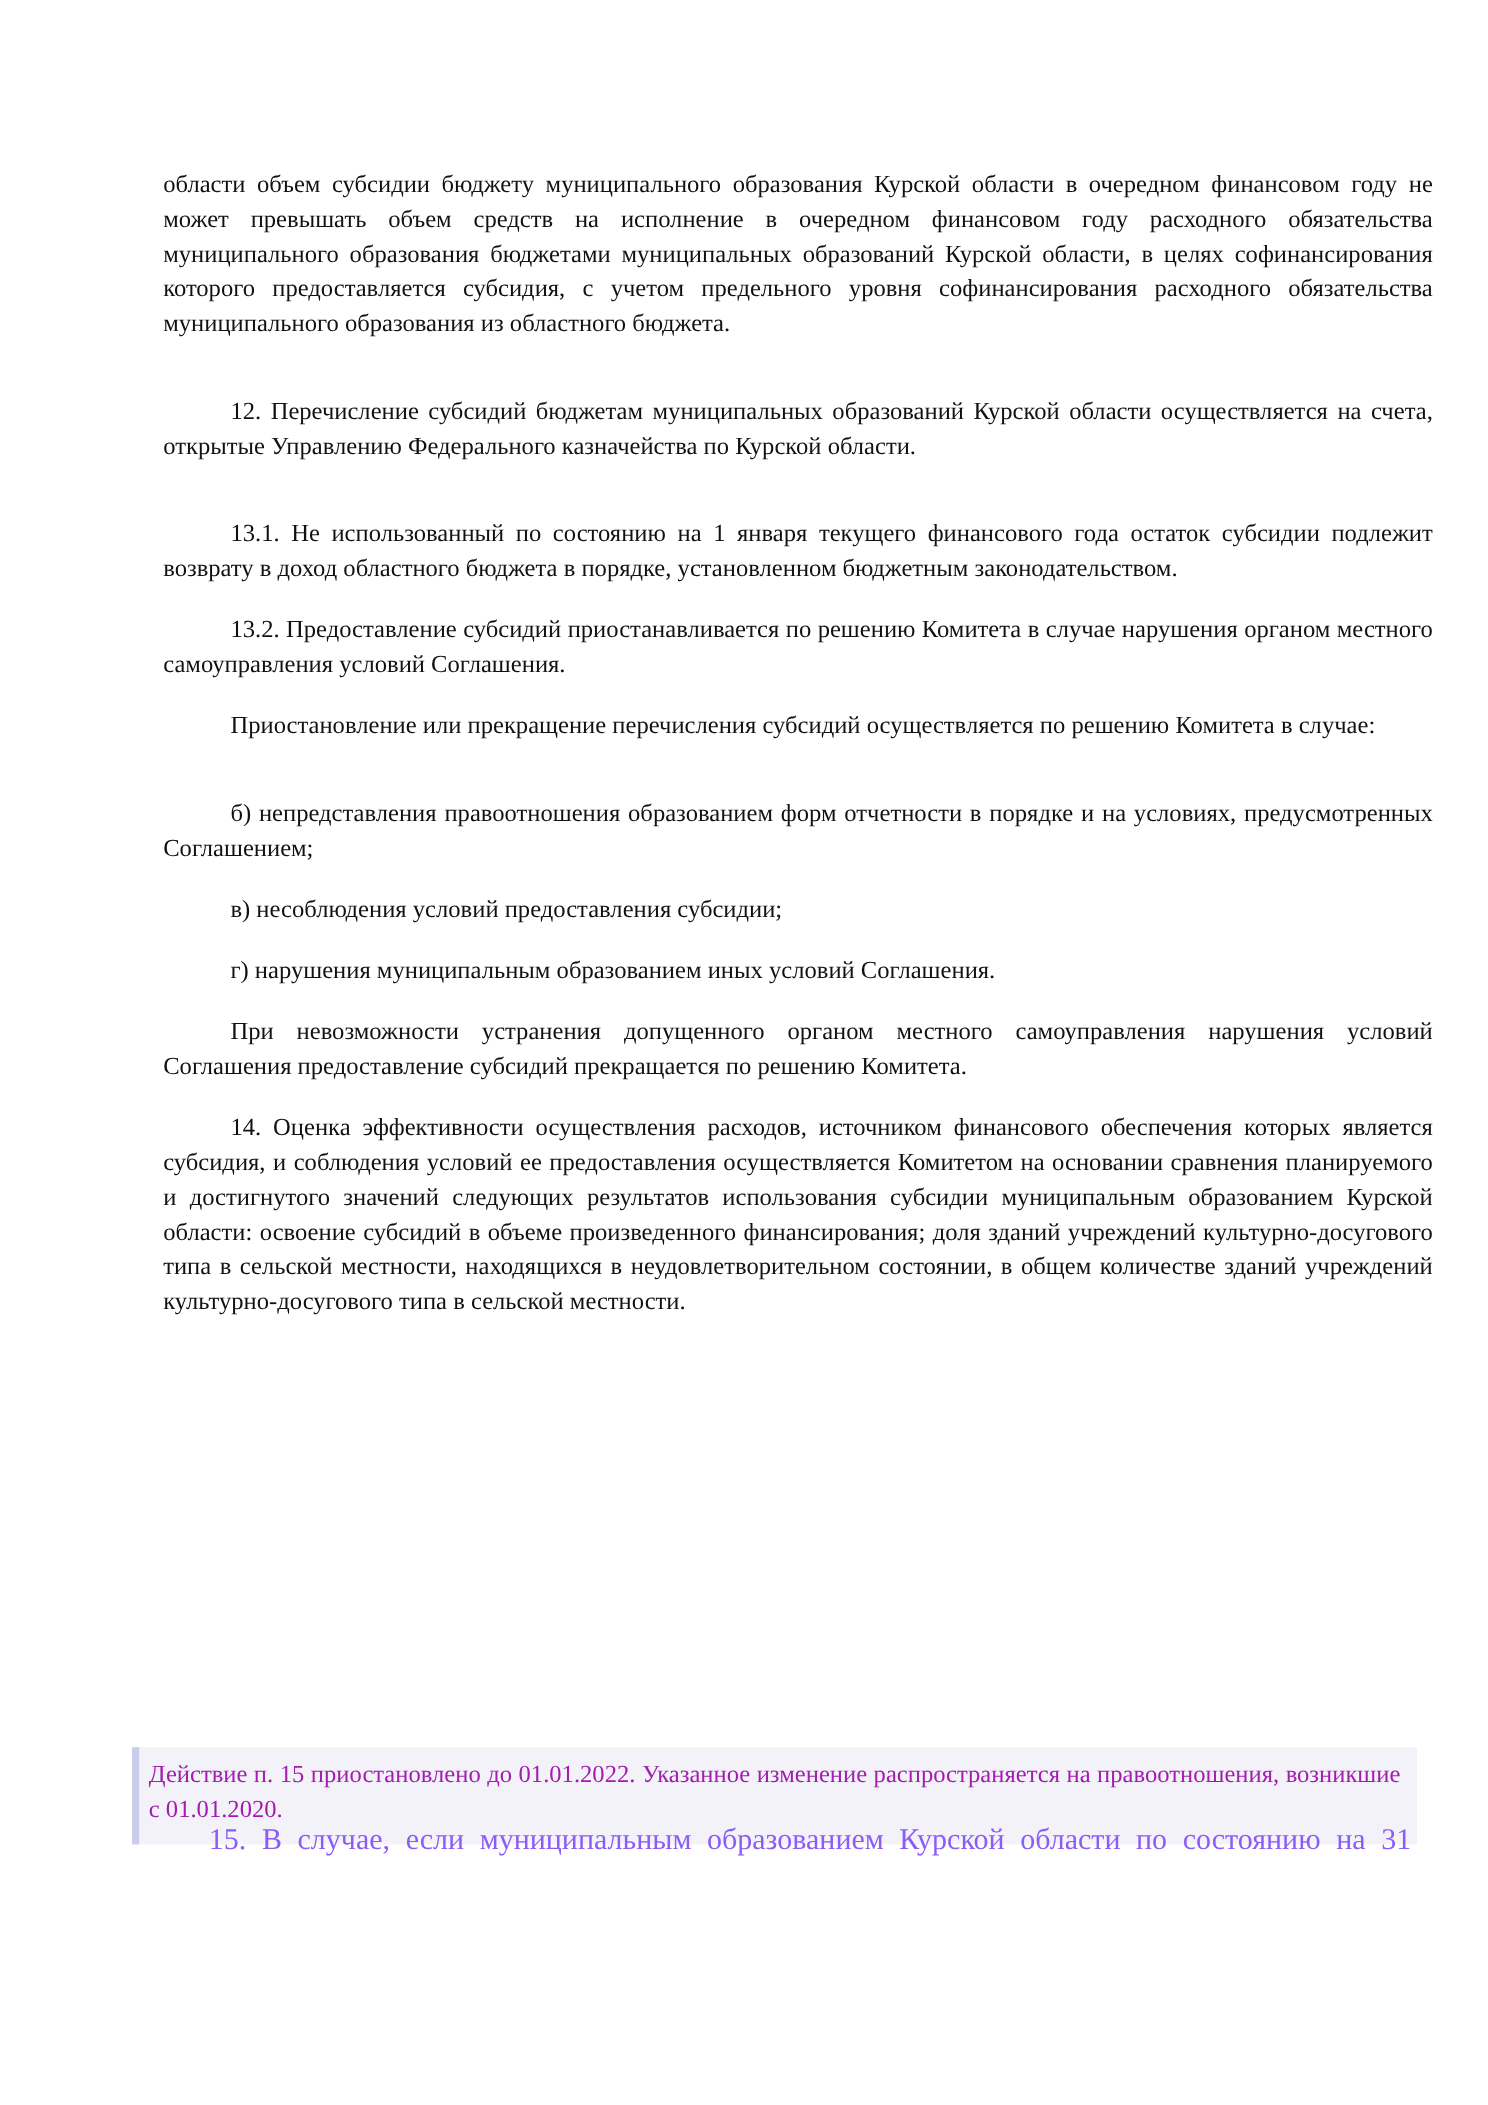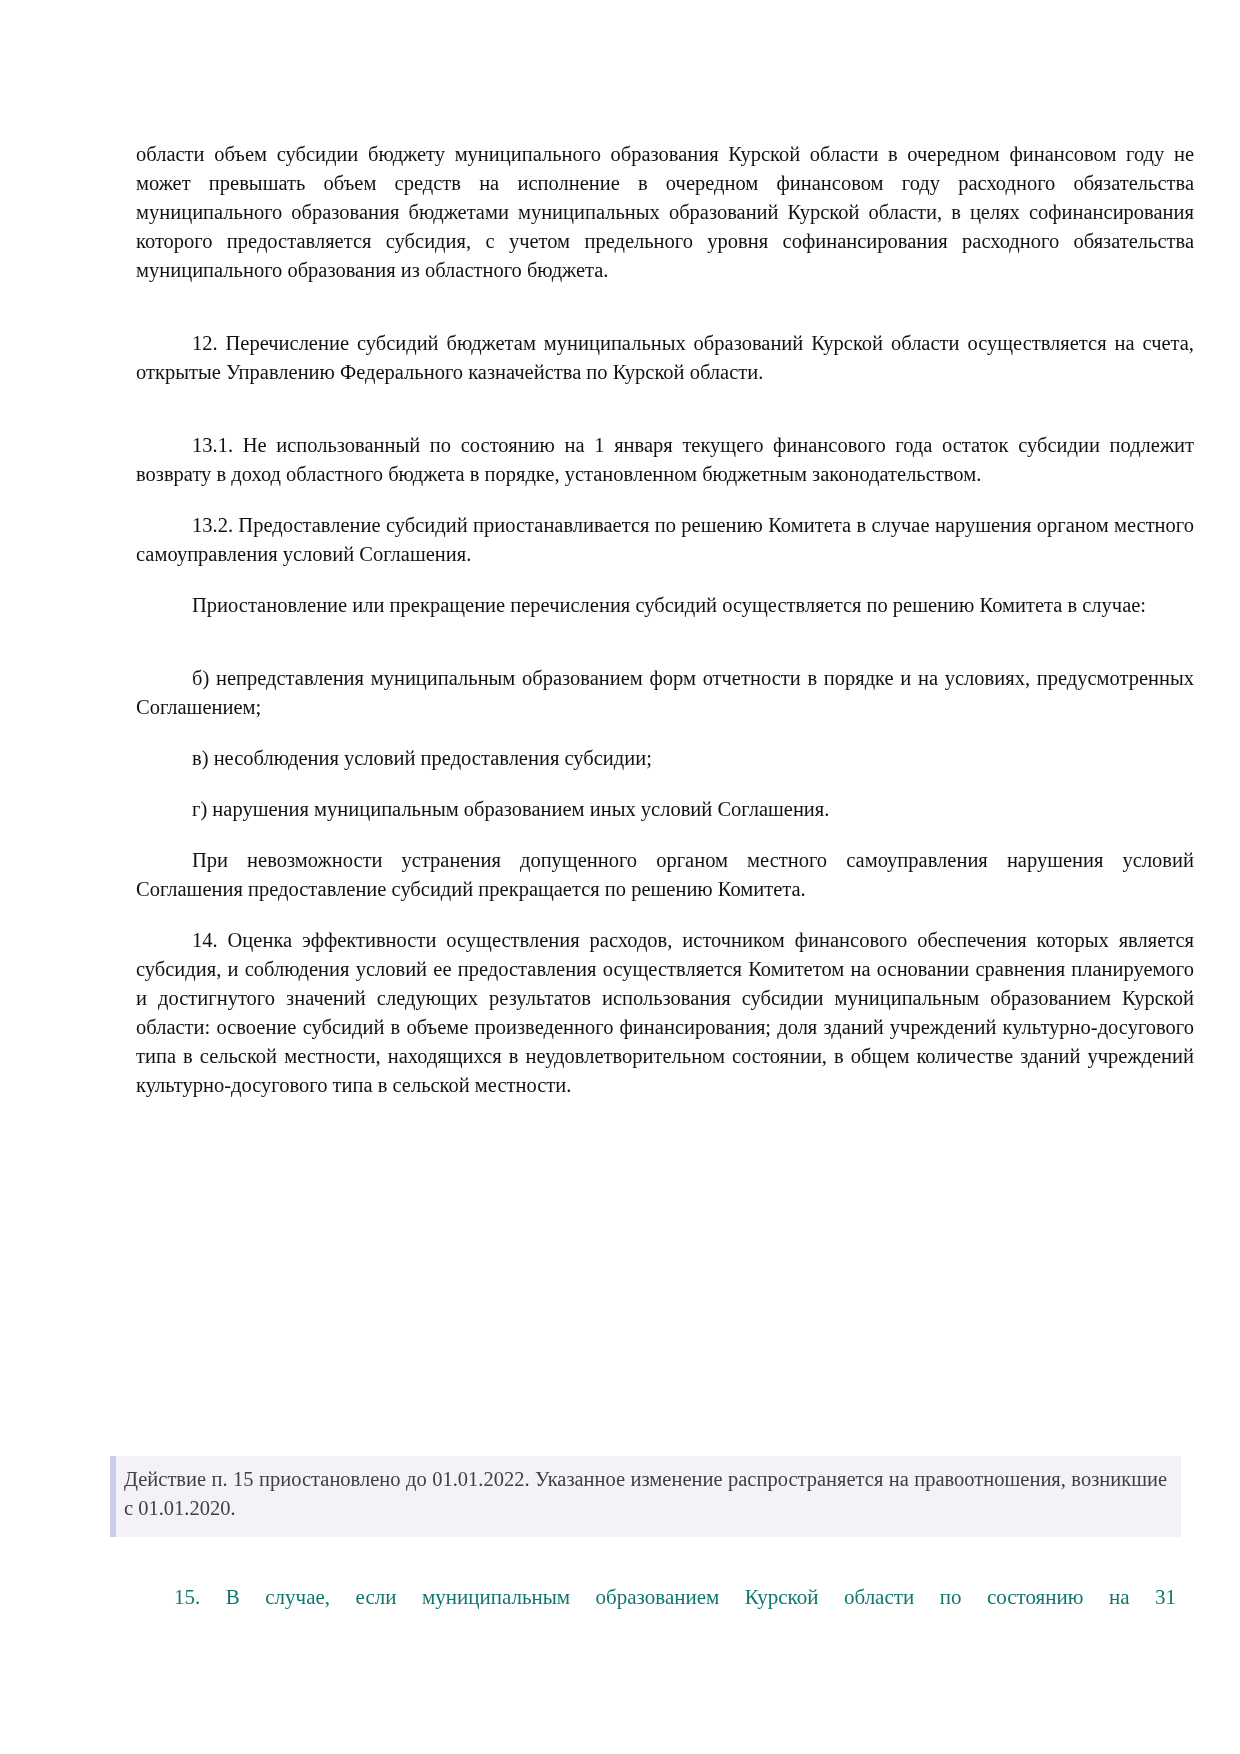--- a/index.html
+++ b/index.html
@@ -10,48 +10,48 @@
     font-size: 20.5px; line-height: 29px; color: #111111; margin-left: 18px;
   }
   .p { margin: 0; text-align: justify; text-align-last: left; }
   .indent { text-indent: 56px; }
   .gap { height: 22px; }
   .note {
     position: absolute; left: 110px; top: 1456px; width: 1071px; height: 81px;
     background: #f2f2f8; border-left: 6px solid #c9cdea; box-sizing: border-box;
     padding: 9px 14px 0 8px;
     font-family: "Liberation Serif", "DejaVu Serif", serif;
-    font-size: 20.5px; line-height: 29px; color: #404040;
+    font-size: 20.5px; line-height: 29px; color: #a21caf;
     text-align: justify; text-align-last: left;
   }
   .tail {
-    position: absolute; left: 118px; top: 1562px; width: 1058px;
+    position: absolute; left: 118px; top: 1494px; width: 1058px;
     font-family: "Liberation Serif", "DejaVu Serif", serif;
-    font-size: 21px; line-height: 29px; color: #0f766e;
+    font-size: 25px; line-height: 29px; color: #8b5cf6;
     text-align: justify; text-align-last: justify; text-indent: 56px;
   }
 </style>
 </head>
 <body>
 
 <div class="page">
   <p class="p">области объем субсидии бюджету муниципального образования Курской области в очередном финансовом году не может превышать объем средств на исполнение в очередном финансовом году расходного обязательства муниципального образования бюджетами муниципальных образований Курской области, в целях софинансирования которого предоставляется субсидия, с учетом предельного уровня софинансирования расходного обязательства муниципального образования из областного бюджета.</p>
   <div class="gap"></div>
   <div class="gap"></div>
   <p class="p indent">12. Перечисление субсидий бюджетам муниципальных образований Курской области осуществляется на счета, открытые Управлению Федерального казначейства по Курской области.</p>
   <div class="gap"></div>
   <div class="gap"></div>
   <p class="p indent">13.1. Не использованный по состоянию на 1 января текущего финансового года остаток субсидии подлежит возврату в доход областного бюджета в порядке, установленном бюджетным законодательством.</p>
   <div class="gap"></div>
   <p class="p indent">13.2. Предоставление субсидий приостанавливается по решению Комитета в случае нарушения органом местного самоуправления условий Соглашения.</p>
   <div class="gap"></div>
   <p class="p indent">Приостановление или прекращение перечисления субсидий осуществляется по решению Комитета в случае:</p>
   <div class="gap"></div>
   <div class="gap"></div>
-  <p class="p indent">б) непредставления муниципальным образованием форм отчетности в порядке и на условиях, предусмотренных Соглашением;</p>
+  <p class="p indent">б) непредставления правоотношения образованием форм отчетности в порядке и на условиях, предусмотренных Соглашением;</p>
   <div class="gap"></div>
   <p class="p indent">в) несоблюдения условий предоставления субсидии;</p>
   <div class="gap"></div>
   <p class="p indent">г) нарушения муниципальным образованием иных условий Соглашения.</p>
   <div class="gap"></div>
   <p class="p indent">При невозможности устранения допущенного органом местного самоуправления нарушения условий Соглашения предоставление субсидий прекращается по решению Комитета.</p>
   <div class="gap"></div>
   <p class="p indent">14. Оценка эффективности осуществления расходов, источником финансового обеспечения которых является субсидия, и соблюдения условий ее предоставления осуществляется Комитетом на основании сравнения планируемого и достигнутого значений следующих результатов использования субсидии муниципальным образованием Курской области: освоение субсидий в объеме произведенного финансирования; доля зданий учреждений культурно-досугового типа в сельской местности, находящихся в неудовлетворительном состоянии, в общем количестве зданий учреждений культурно-досугового типа в сельской местности.</p>
 </div>
 

